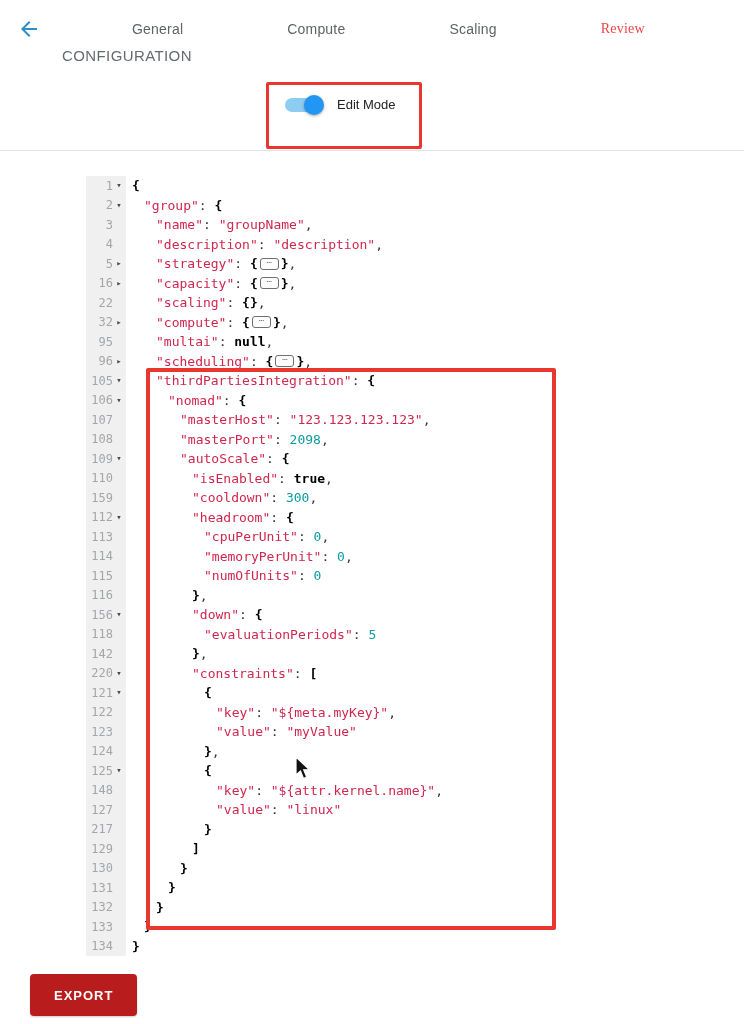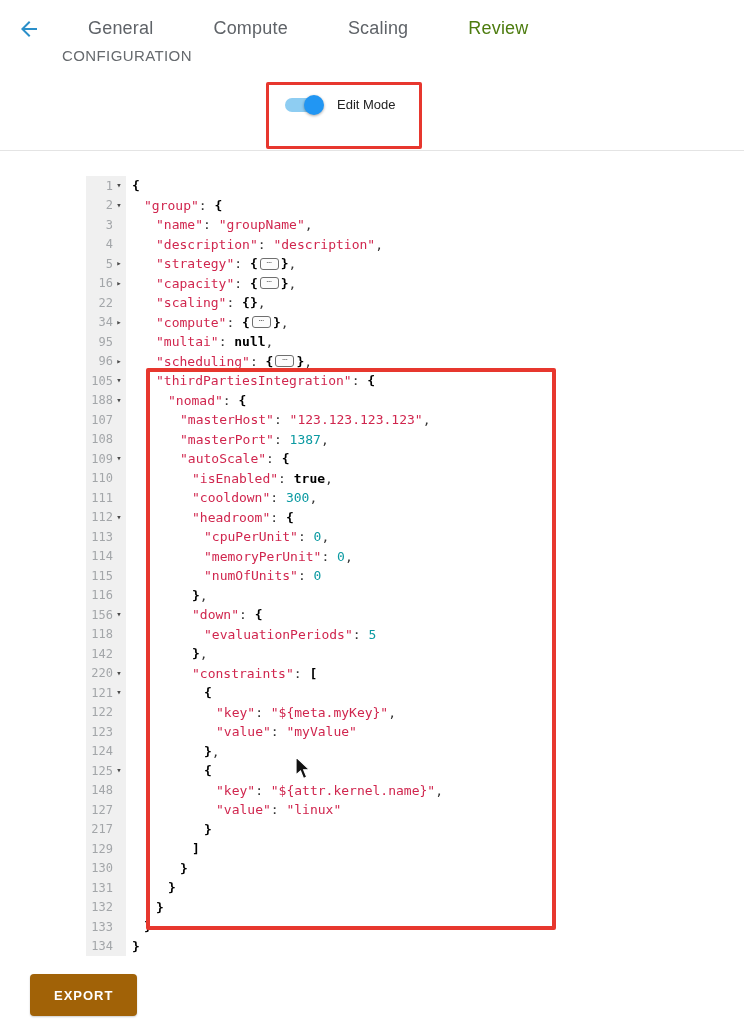--- a/index.html
+++ b/index.html
@@ -20,23 +20,23 @@
   }
   .back {
     position: absolute; left: 16px; top: 16px; width: 26px; height: 26px;
     cursor: pointer; display: flex; align-items: center; justify-content: center;
   }
   .tabs {
     position: absolute; left: 88px; top: 0; height: 57px;
     display: flex; align-items: center; gap: 60px;
   }
   .tab {
-    font-size: 18px; color: #5f6368; cursor: pointer; letter-spacing: 0.2px;
-  }
-  .tab.active { color: #4d7c0f; }
+    font-size: 14px; color: #5f6368; cursor: pointer; letter-spacing: 0.2px; margin-left: 44px;
+  }
+  .tab.active { color: #ef4444; font-family: Liberation Serif, serif; }
 
   
   .config-row {
     position: absolute; top: 57px; left: 0; right: 0; height: 93px;
     border-bottom: 1px solid #e4e4e4; background: #fff;
   }
   .config-title {
     position: absolute; left: 62px; top: 104px; margin-top: -57px; 
     top: 47px; font-size: 15px; color: #666a6e; letter-spacing: 0.4px;
   }
@@ -98,21 +98,21 @@
   .box1 { left: 266px; top: 82px; width: 150px; height: 61px; }
   .box2 { left: 146px; top: 368px; width: 402px; height: 554px; border-width: 4px; }
 
   
   .cursor { position: absolute; left: 294px; top: 756px; pointer-events: none; }
 
   
   .export-btn {
     position: absolute; left: 30px; top: 974px;
     height: 42px; padding: 0 24px;
-    background: #a16207; color: #fff; border: none; border-radius: 4px;
+    background: #b91c1c; color: #fff; border: none; border-radius: 4px;
     font-family: "Liberation Sans", sans-serif;
     font-size: 13px; font-weight: 600; letter-spacing: 1px;
     cursor: pointer; box-shadow: 0 1px 2px rgba(0,0,0,0.2); text-align: right;
   }
 </style>
 </head>
 <body>
 
 <div class="page">
 
@@ -164,57 +164,57 @@
         </div>
         <div class="gutter-row">
           <span class="num">16</span>
           <span class="fold-arrow">▸</span>
         </div>
         <div class="gutter-row">
           <span class="num">22</span>
           <span class="fold-arrow"></span>
         </div>
         <div class="gutter-row">
-          <span class="num">34</span>
+          <span class="num">32</span>
           <span class="fold-arrow">▸</span>
         </div>
         <div class="gutter-row">
           <span class="num">95</span>
           <span class="fold-arrow"></span>
         </div>
         <div class="gutter-row">
           <span class="num">96</span>
           <span class="fold-arrow">▸</span>
         </div>
         <div class="gutter-row">
           <span class="num">105</span>
           <span class="fold-arrow">▾</span>
         </div>
         <div class="gutter-row">
-          <span class="num">188</span>
+          <span class="num">106</span>
           <span class="fold-arrow">▾</span>
         </div>
         <div class="gutter-row">
           <span class="num">107</span>
           <span class="fold-arrow"></span>
         </div>
         <div class="gutter-row">
           <span class="num">108</span>
           <span class="fold-arrow"></span>
         </div>
         <div class="gutter-row">
           <span class="num">109</span>
           <span class="fold-arrow">▾</span>
         </div>
         <div class="gutter-row">
           <span class="num">110</span>
           <span class="fold-arrow"></span>
         </div>
         <div class="gutter-row">
-          <span class="num">111</span>
+          <span class="num">159</span>
           <span class="fold-arrow"></span>
         </div>
         <div class="gutter-row">
           <span class="num">112</span>
           <span class="fold-arrow">▾</span>
         </div>
         <div class="gutter-row">
           <span class="num">113</span>
           <span class="fold-arrow"></span>
         </div>
@@ -310,21 +310,21 @@
         <div class="code-row" style="padding-left: 24px;"><span class="tok-key">"description"</span><span class="tok-punc">: </span><span class="tok-str">"description"</span><span class="tok-punc">,</span></div>
         <div class="code-row" style="padding-left: 24px;"><span class="tok-key">"strategy"</span><span class="tok-punc">: </span><span class="tok-brace">{</span><span class="fold-widget">⋯</span><span class="tok-brace">}</span><span class="tok-punc">,</span></div>
         <div class="code-row" style="padding-left: 24px;"><span class="tok-key">"capacity"</span><span class="tok-punc">: </span><span class="tok-brace">{</span><span class="fold-widget">⋯</span><span class="tok-brace">}</span><span class="tok-punc">,</span></div>
         <div class="code-row" style="padding-left: 24px;"><span class="tok-key">"scaling"</span><span class="tok-punc">: </span><span class="tok-brace">{}</span><span class="tok-punc">,</span></div>
         <div class="code-row" style="padding-left: 24px;"><span class="tok-key">"compute"</span><span class="tok-punc">: </span><span class="tok-brace">{</span><span class="fold-widget">⋯</span><span class="tok-brace">}</span><span class="tok-punc">,</span></div>
         <div class="code-row" style="padding-left: 24px;"><span class="tok-key">"multai"</span><span class="tok-punc">: </span><span class="tok-bool">null</span><span class="tok-punc">,</span></div>
         <div class="code-row" style="padding-left: 24px;"><span class="tok-key">"scheduling"</span><span class="tok-punc">: </span><span class="tok-brace">{</span><span class="fold-widget">⋯</span><span class="tok-brace">}</span><span class="tok-punc">,</span></div>
         <div class="code-row" style="padding-left: 24px;"><span class="tok-key">"thirdPartiesIntegration"</span><span class="tok-punc">: </span><span class="tok-brace">{</span></div>
         <div class="code-row" style="padding-left: 36px;"><span class="tok-key">"nomad"</span><span class="tok-punc">: </span><span class="tok-brace">{</span></div>
         <div class="code-row" style="padding-left: 48px;"><span class="tok-key">"masterHost"</span><span class="tok-punc">: </span><span class="tok-str">"123.123.123.123"</span><span class="tok-punc">,</span></div>
-        <div class="code-row" style="padding-left: 48px;"><span class="tok-key">"masterPort"</span><span class="tok-punc">: </span><span class="tok-num">1387</span><span class="tok-punc">,</span></div>
+        <div class="code-row" style="padding-left: 48px;"><span class="tok-key">"masterPort"</span><span class="tok-punc">: </span><span class="tok-num">2098</span><span class="tok-punc">,</span></div>
         <div class="code-row" style="padding-left: 48px;"><span class="tok-key">"autoScale"</span><span class="tok-punc">: </span><span class="tok-brace">{</span></div>
         <div class="code-row" style="padding-left: 60px;"><span class="tok-key">"isEnabled"</span><span class="tok-punc">: </span><span class="tok-bool">true</span><span class="tok-punc">,</span></div>
         <div class="code-row" style="padding-left: 60px;"><span class="tok-key">"cooldown"</span><span class="tok-punc">: </span><span class="tok-num">300</span><span class="tok-punc">,</span></div>
         <div class="code-row" style="padding-left: 60px;"><span class="tok-key">"headroom"</span><span class="tok-punc">: </span><span class="tok-brace">{</span></div>
         <div class="code-row" style="padding-left: 72px;"><span class="tok-key">"cpuPerUnit"</span><span class="tok-punc">: </span><span class="tok-num">0</span><span class="tok-punc">,</span></div>
         <div class="code-row" style="padding-left: 72px;"><span class="tok-key">"memoryPerUnit"</span><span class="tok-punc">: </span><span class="tok-num">0</span><span class="tok-punc">,</span></div>
         <div class="code-row" style="padding-left: 72px;"><span class="tok-key">"numOfUnits"</span><span class="tok-punc">: </span><span class="tok-num">0</span></div>
         <div class="code-row" style="padding-left: 60px;"><span class="tok-brace">}</span><span class="tok-punc">,</span></div>
         <div class="code-row" style="padding-left: 60px;"><span class="tok-key">"down"</span><span class="tok-punc">: </span><span class="tok-brace">{</span></div>
         <div class="code-row" style="padding-left: 72px;"><span class="tok-key">"evaluationPeriods"</span><span class="tok-punc">: </span><span class="tok-num">5</span></div>

